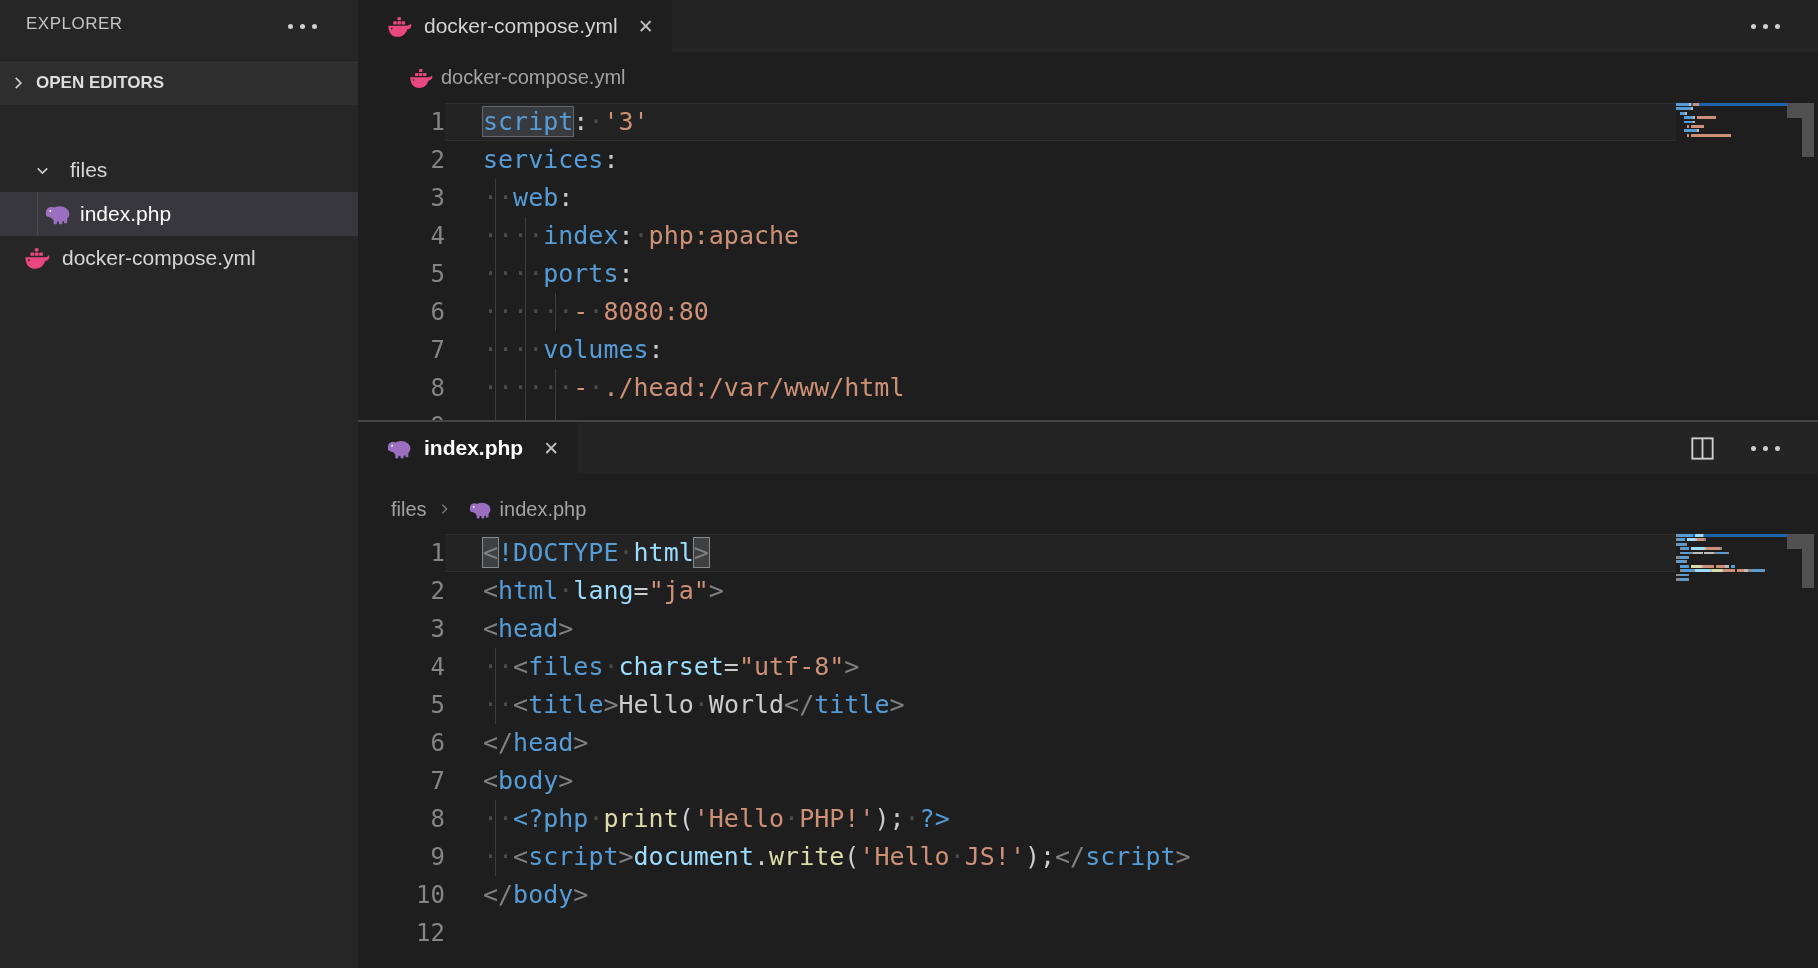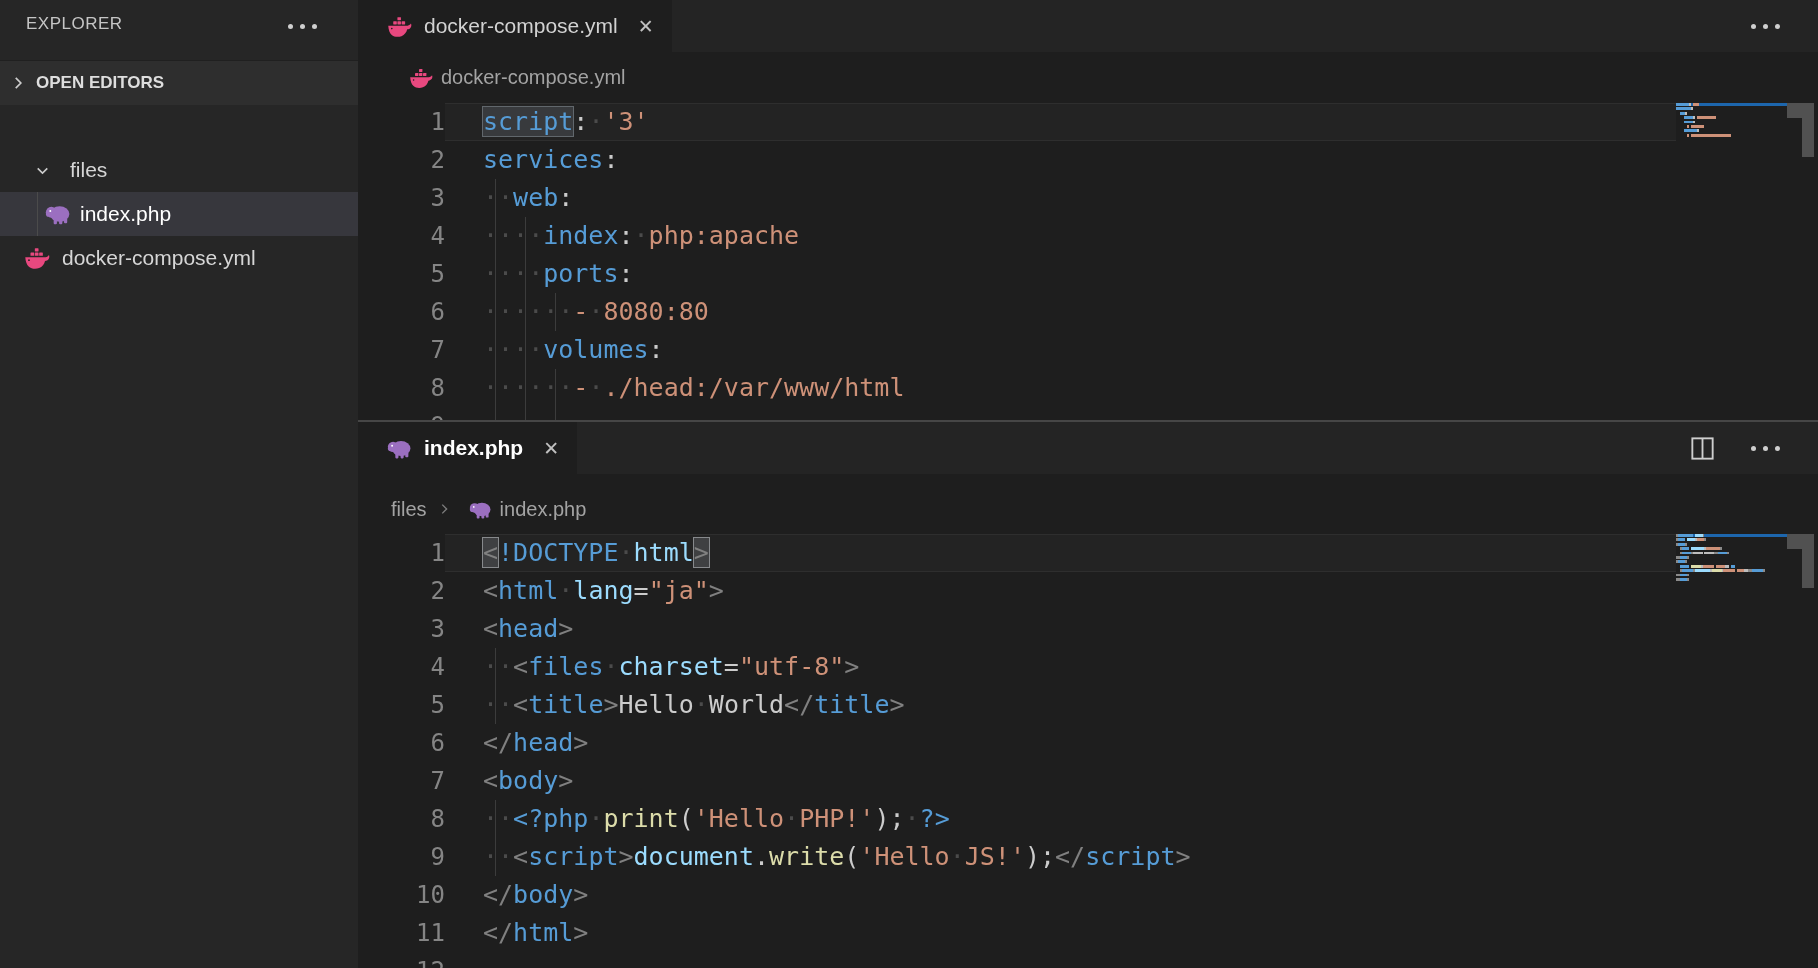--- a/index.html
+++ b/index.html
@@ -315,21 +315,20 @@
           <div class="line cur"><span class="ln">1</span><span class="lt"><span class="tk c-gray brk">&lt;</span><span class="tk c-blue">!DOCTYPE</span><span class="tk c-ws">·</span><span class="tk c-lblue">html</span><span class="tk c-gray brk">&gt;</span></span></div>
           <div class="line"><span class="ln">2</span><span class="lt"><span class="tk c-gray">&lt;</span><span class="tk c-blue">html</span><span class="tk c-ws">·</span><span class="tk c-lblue">lang</span><span class="tk c-fg">=</span><span class="tk c-orange">"ja"</span><span class="tk c-gray">&gt;</span></span></div>
           <div class="line"><span class="ln">3</span><span class="lt"><span class="tk c-gray">&lt;</span><span class="tk c-blue">head</span><span class="tk c-gray">&gt;</span></span></div>
           <div class="line"><span class="ln">4</span><span class="lt"><span class="tk c-ws">··</span><span class="tk c-gray">&lt;</span><span class="tk c-blue">files</span><span class="tk c-ws">·</span><span class="tk c-lblue">charset</span><span class="tk c-fg">=</span><span class="tk c-orange">"utf-8"</span><span class="tk c-gray">&gt;</span></span></div>
           <div class="line"><span class="ln">5</span><span class="lt"><span class="tk c-ws">··</span><span class="tk c-gray">&lt;</span><span class="tk c-blue">title</span><span class="tk c-gray">&gt;</span><span class="tk c-fg">Hello</span><span class="tk c-ws">·</span><span class="tk c-fg">World</span><span class="tk c-gray">&lt;/</span><span class="tk c-blue">title</span><span class="tk c-gray">&gt;</span></span></div>
           <div class="line"><span class="ln">6</span><span class="lt"><span class="tk c-gray">&lt;/</span><span class="tk c-blue">head</span><span class="tk c-gray">&gt;</span></span></div>
           <div class="line"><span class="ln">7</span><span class="lt"><span class="tk c-gray">&lt;</span><span class="tk c-blue">body</span><span class="tk c-gray">&gt;</span></span></div>
           <div class="line"><span class="ln">8</span><span class="lt"><span class="tk c-ws">··</span><span class="tk c-blue">&lt;?php</span><span class="tk c-ws">·</span><span class="tk c-yellow">print</span><span class="tk c-fg">(</span><span class="tk c-orange">'Hello</span><span class="tk c-ws">·</span><span class="tk c-orange">PHP!'</span><span class="tk c-fg">);</span><span class="tk c-ws">·</span><span class="tk c-blue">?&gt;</span></span></div>
           <div class="line"><span class="ln">9</span><span class="lt"><span class="tk c-ws">··</span><span class="tk c-gray">&lt;</span><span class="tk c-blue">script</span><span class="tk c-gray">&gt;</span><span class="tk c-lblue">document</span><span class="tk c-fg">.</span><span class="tk c-yellow">write</span><span class="tk c-fg">(</span><span class="tk c-orange">'Hello</span><span class="tk c-ws">·</span><span class="tk c-orange">JS!'</span><span class="tk c-fg">);</span><span class="tk c-gray">&lt;/</span><span class="tk c-blue">script</span><span class="tk c-gray">&gt;</span></span></div>
           <div class="line"><span class="ln">10</span><span class="lt"><span class="tk c-gray">&lt;/</span><span class="tk c-blue">body</span><span class="tk c-gray">&gt;</span></span></div>
-          <div class="line"><span class="ln">11</span><span class="lt"><span class="tk c-gray">&lt;/</span><span class="tk c-blue">html</span><span class="tk c-gray">&gt;</span></span></div>
           <div class="line partial"><span class="ln">12</span><span class="lt"></span></div>
         </div>
       <div class="minimap" id="mm1">
           <div class="mmrow mmcur">
             <span class="mmtk" style="width: 1.9px; background: rgb(138, 138, 138);"></span>
             <span class="mmtk" style="width: 15.2px; background: rgb(86, 156, 214);"></span>
             <span class="mmtk" style="width: 1.9px; background: transparent;"></span>
             <span class="mmtk" style="width: 7.6px; background: rgb(156, 220, 254);"></span>
             <span class="mmtk" style="width: 1.9px; background: rgb(138, 138, 138);"></span>
           </div>

